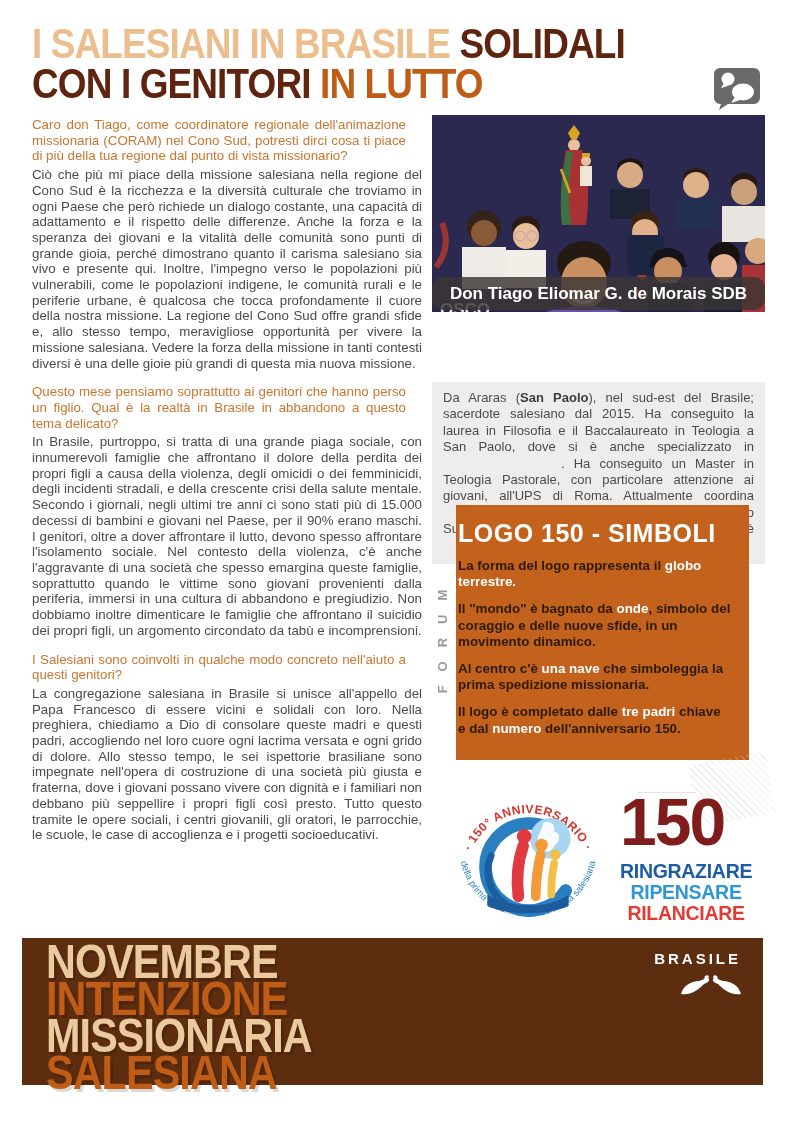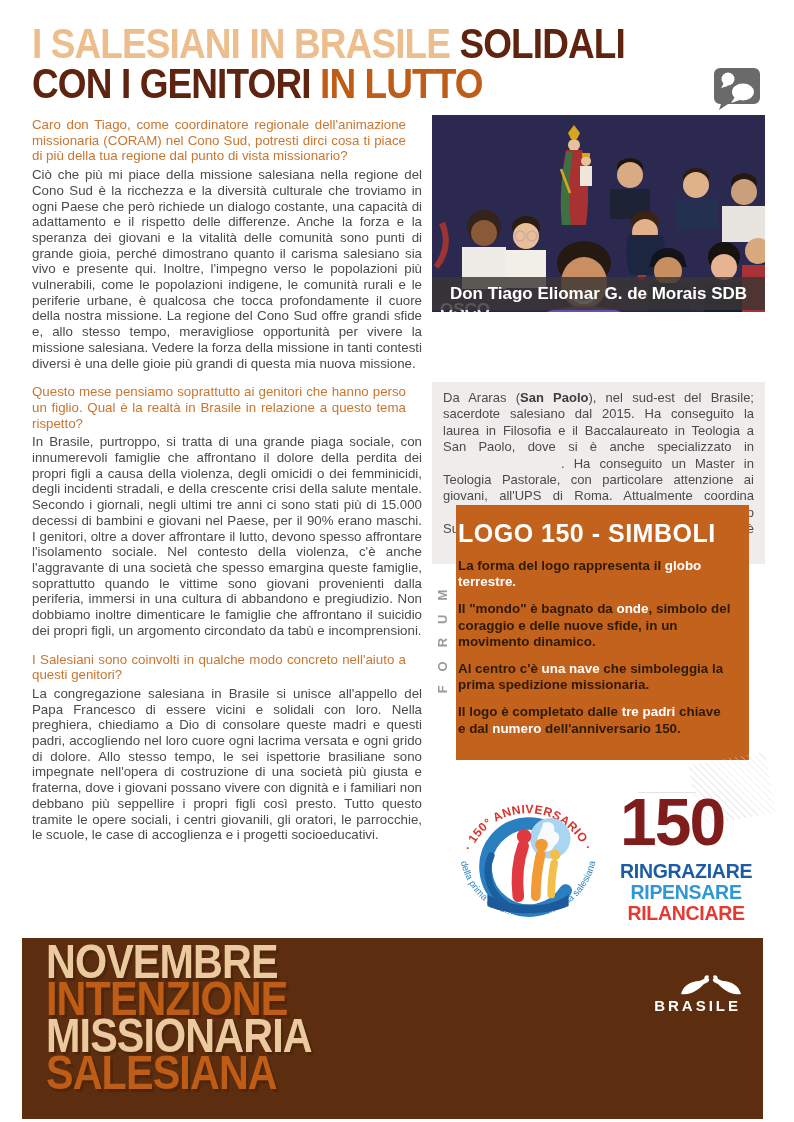--- a/index.html
+++ b/index.html
@@ -19,21 +19,21 @@
   .col-left{position:absolute;left:32px;top:117px;width:390px;
             font-size:13.3px;line-height:15.7px;color:#4b4b4d;text-align:justify;}
   .question{color:#c9762f;margin:0 16px 3px 0;}
   .answer{margin:0 0 13px 0;}
 
   
   .photo{position:absolute;left:432px;top:115px;width:333px;height:197px;overflow:hidden;}
   .photo svg{display:block;}
   .photo-caption{position:absolute;left:0;bottom:2px;width:100%;height:33px;
      background:rgba(58,54,52,.82);color:#fff;font-weight:bold;font-size:17px;
-     line-height:33px;text-align:center;}
+     line-height:33px;text-align:center;border-radius:11px;}
 
   
   .bio{position:absolute;left:432px;top:382px;width:311px;padding:8px 11px 10px;
        background:#efedeb;font-size:13px;line-height:16.4px;color:#4b4b4d;text-align:justify;}
   .bio b{color:#3c3c3e;}
   .gap{display:inline-block;height:1px;}
   .gap1{width:118px;} .gap2{width:168px;} .gap3{width:52px;}
 
   
   .forum{position:absolute;left:367px;top:627px;width:150px;text-align:center;
@@ -55,28 +55,28 @@
 
   
   .logo-row{position:absolute;left:432px;top:786px;width:333px;height:148px;}
   .circ-logo{position:absolute;left:16px;top:0;}
   .logo150{position:absolute;left:188px;top:6px;}
   .big150{font-size:66px;font-weight:800;color:#7f1d1d;line-height:.92;letter-spacing:-2px;}
   .word{font-size:19.5px;font-weight:800;line-height:21px;letter-spacing:-.3px;}
   .w-blue{color:#1b5ca4;} .w-lblue{color:#2e97d4;} .w-red{color:#e43a31;}
 
   
-  .banner{position:absolute;left:22px;top:938px;width:741px;height:181px;background:#5c2d0f;}
+  .banner{position:absolute;left:22px;top:938px;width:741px;height:147px;background:#5c2d0f;}
   .banner-lines{position:absolute;left:24px;top:5px;}
   .b-line{display:block;font-weight:bold;font-size:48px;line-height:37px;letter-spacing:-1px;
           transform:scaleX(.86);transform-origin:0 0;white-space:nowrap;
           text-shadow:3px 3px 0 rgba(0,0,0,.15);}
   .b-tan{color:#ecca9f;} .b-orange{color:#bf5c15;}
   .banner-country{position:absolute;right:22px;top:12px;color:#fff;font-weight:bold;
-          font-size:15px;letter-spacing:3px;text-align:right;margin-top:47px;}
+          font-size:15px;letter-spacing:3px;text-align:right;}
   .hands{position:absolute;right:20px;top:34px;}
 </style>
 </head>
 <body>
 
 <div id="page">
 
   <div class="title">
     <div><span class="t-tan">I SALESIANI IN BRASILE </span><span class="t-brown">SOLIDALI</span></div>
     <div><span class="t-brown">CON I GENITORI </span><span class="t-rust">IN LUTTO</span></div>
@@ -86,21 +86,21 @@
     <path d="M8 2 h34 a6 6 0 0 1 6 6 v24 a6 6 0 0 1 -6 6 H16 l-9 6 2-6 H8 a6 6 0 0 1 -6 -6 V8 a6 6 0 0 1 6 -6 Z" fill="#6a6a6a"></path>
     <circle cx="16" cy="13" r="6.5" fill="#fff"></circle>
     <path d="M12 17 l-3 5 7-2 Z" fill="#fff"></path>
     <ellipse cx="31" cy="26" rx="11" ry="8.5" fill="#fff"></ellipse>
     <path d="M23 31 l-4 6 9-3 Z" fill="#fff"></path>
   </svg>
 
   <div class="col-left">
     <p class="question">Caro don Tiago, come coordinatore regionale dell'animazione missionaria (CORAM) nel Cono Sud, potresti dirci cosa ti piace di più della tua regione dal punto di vista missionario?</p>
     <p class="answer">Ciò che più mi piace della missione salesiana nella regione del Cono Sud è la ricchezza e la diversità culturale che troviamo in ogni Paese che però richiede un dialogo costante, una capacità di adattamento e il rispetto delle differenze. Anche la forza e la speranza dei giovani e la vitalità delle comunità sono punti di grande gioia, perché dimostrano quanto il carisma salesiano sia vivo e presente qui. Inoltre, l'impegno verso le popolazioni più vulnerabili, come le popolazioni indigene, le comunità rurali e le periferie urbane, è qualcosa che tocca profondamente il cuore della nostra missione. La regione del Cono Sud offre grandi sfide e, allo stesso tempo, meravigliose opportunità per vivere la missione salesiana. Vedere la forza della missione in tanti contesti diversi è una delle gioie più grandi di questa mia nuova missione.</p>
-    <p class="question">Questo mese pensiamo soprattutto ai genitori che hanno perso un figlio. Qual è la realtà in Brasile in relazione a questo tema rispetto?</p>
+    <p class="question">Questo mese pensiamo soprattutto ai genitori che hanno perso un figlio. Qual è la realtà in Brasile in abbandono a questo tema delicato?</p>
     <p class="answer">In Brasile, purtroppo, si tratta di una grande piaga sociale, con innumerevoli famiglie che affrontano il dolore della perdita dei propri figli a causa della violenza, degli omicidi o dei femminicidi, degli incidenti stradali, e della crescente crisi della salute mentale. Secondo i giornali, negli ultimi tre anni ci sono stati più di 15.000 decessi di bambini e giovani nel Paese, per il 90% erano maschi. I genitori, oltre a dover affrontare il lutto, devono spesso affrontare l'isolamento sociale. Nel contesto della violenza, c'è anche l'aggravante di una società che spesso emargina queste famiglie, soprattutto quando le vittime sono giovani provenienti dalla periferia, immersi in una cultura di abbandono e pregiudizio. Non dobbiamo inoltre dimenticare le famiglie che affrontano il suicidio dei propri figli, un argomento circondato da tabù e incomprensioni.</p>
     <p class="question">I Salesiani sono coinvolti in qualche modo concreto nell'aiuto a questi genitori?</p>
     <p class="answer">La congregazione salesiana in Brasile si unisce all'appello del Papa Francesco di essere vicini e solidali con loro. Nella preghiera, chiediamo a Dio di consolare queste madri e questi padri, accogliendo nel loro cuore ogni lacrima versata e ogni grido di dolore. Allo stesso tempo, le sei ispettorie brasiliane sono impegnate nell'opera di costruzione di una società più giusta e fraterna, dove i giovani possano vivere con dignità e i familiari non debbano più seppellire i propri figli così presto. Tutto questo tramite le opere sociali, i centri giovanili, gli oratori, le parrocchie, le scuole, le case di accoglienza e i progetti socioeducativi.</p>
   </div>
 
   <div class="photo">
     <svg viewBox="0 0 333 265" width="333" height="265">
       <rect width="333" height="265" fill="#2c2950"></rect>
       <rect y="196" width="333" height="69" fill="#272345"></rect>
 

